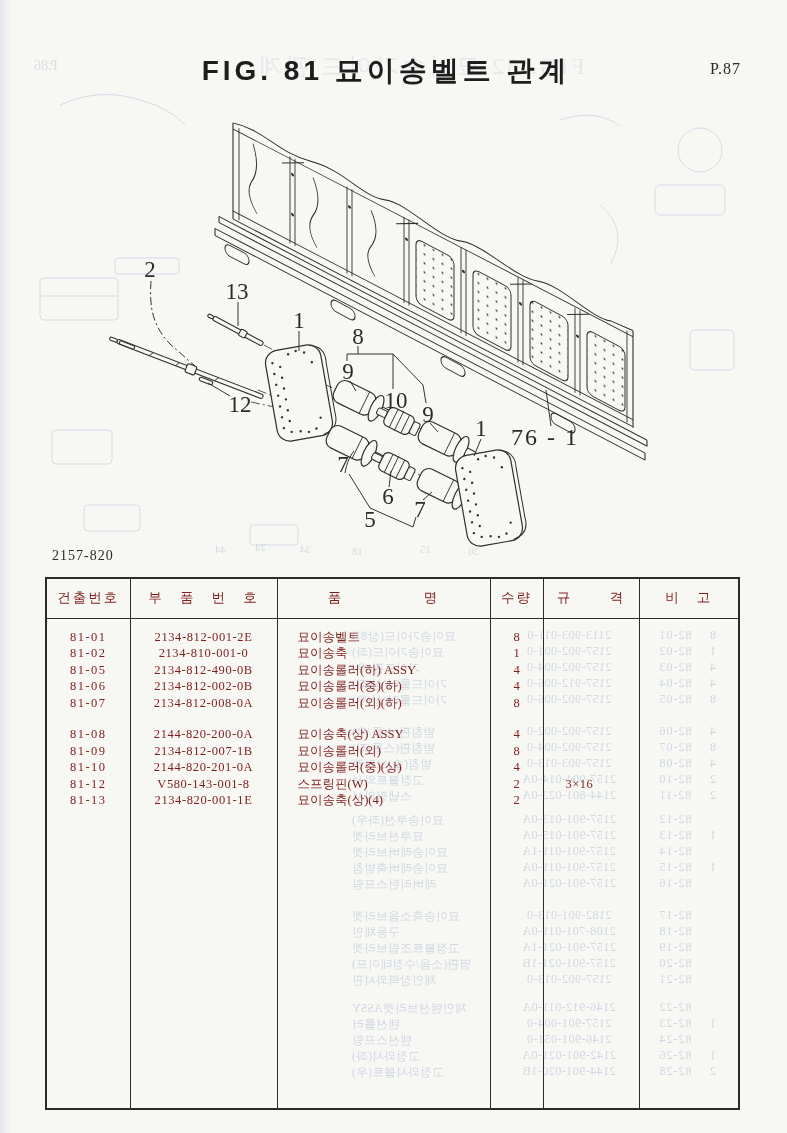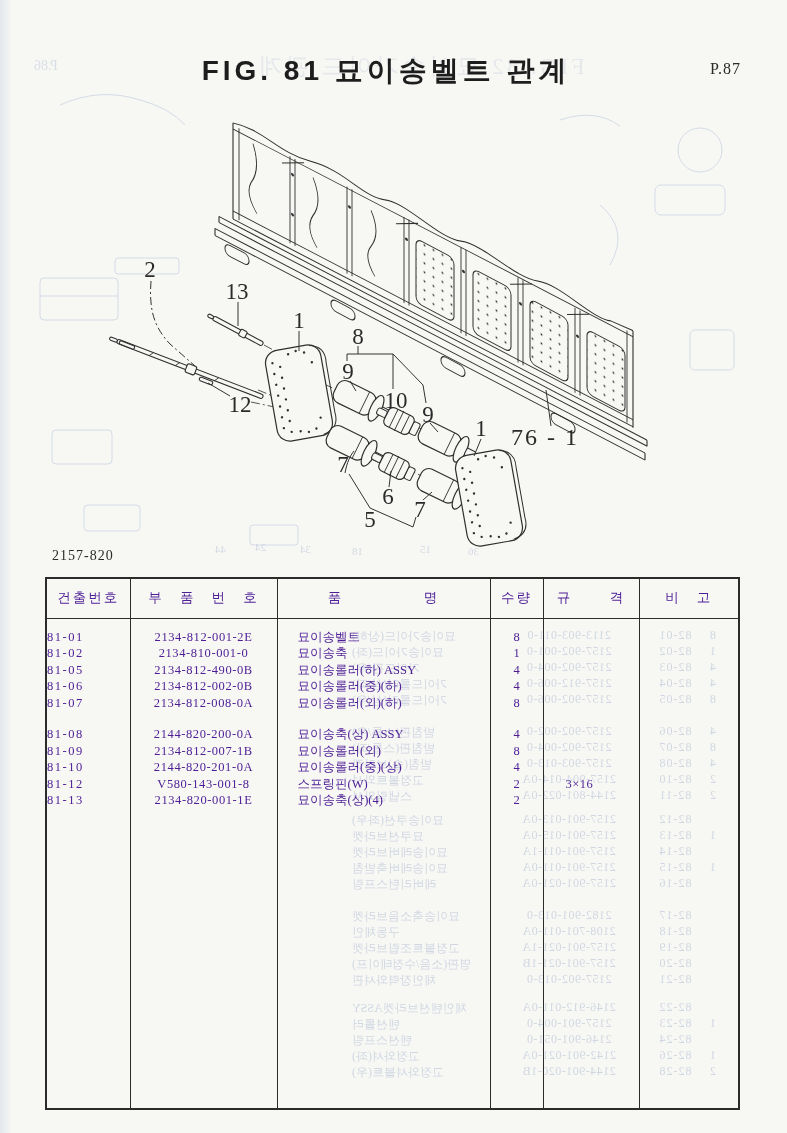--- a/index.html
+++ b/index.html
@@ -36,39 +36,39 @@
   .callout{
     position:absolute;transform:translate(-50%,-50%);
     font-size:23px;color:#2b2b2b;z-index:4;line-height:1;
     font-family:"Liberation Serif","DejaVu Serif",serif;white-space:nowrap;
   }
   .callout.small{font-size:24px;letter-spacing:2px;}
   
   .parts-table{
     position:absolute;left:45px;top:577px;width:695px;height:533px;
     border-collapse:collapse;table-layout:fixed;z-index:3;
-    font-size:12.5px;color:#4c1d95;
+    font-size:12.5px;color:#7f1d1d;
   }
   .parts-table,.parts-table td,.parts-table th{box-sizing:border-box;}
   .parts-table{border:2px solid #2b2b2b;}
   .parts-table th{
     height:40px;font-weight:400;font-size:13.5px;letter-spacing:2px;
     border-bottom:1.6px solid #2b2b2b;border-left:1px solid #2b2b2b;
     text-align:center;vertical-align:middle;white-space:pre;
   }
   .parts-table th:first-child{border-left:none;}
   .parts-table td{
     border-left:1px solid #2b2b2b;height:16.5px;line-height:16.5px;
     padding:0;vertical-align:top;white-space:pre;overflow:hidden;
   }
   .parts-table td:first-child{border-left:none;}
   .parts-table tbody tr.first td{padding-top:10px;height:26.5px;}
   .parts-table tr.spacer td{height:15px;}
   .parts-table tr.filler td{height:auto;}
-  td.c-ref{text-align:left;letter-spacing:1.5px;}
+  td.c-ref{text-align:center;letter-spacing:1.5px;}
   td.c-pn{text-align:center;letter-spacing:.6px;}
   td.c-name{text-align:left;padding-left:20px;}
   td.c-qty{text-align:center;}
   td.c-spec{text-align:left;padding-left:22px;letter-spacing:.5px;}
   
   .ghost, .ghost-row span{
     color:#93a5c6;pointer-events:none;
     font-family:"Liberation Serif","DejaVu Serif",serif;
   }
   .ghost-title{

